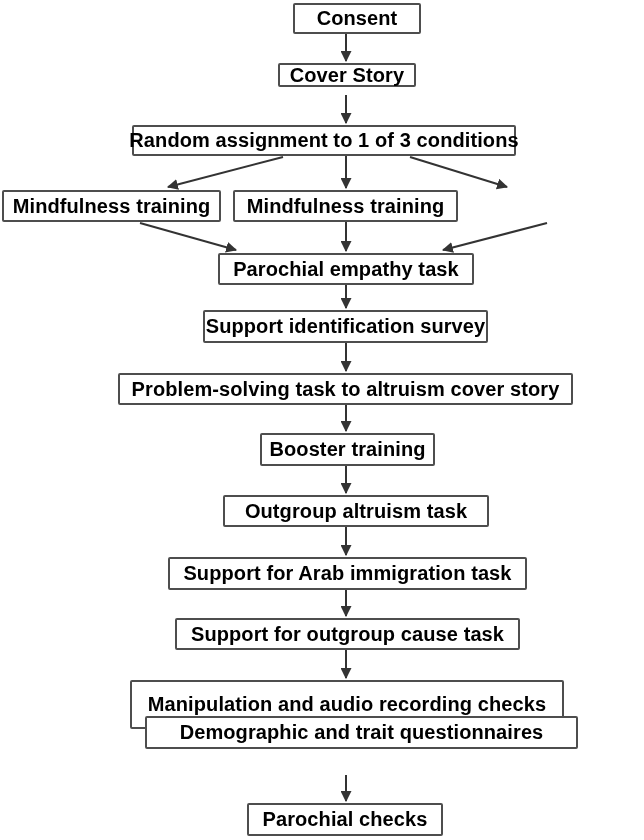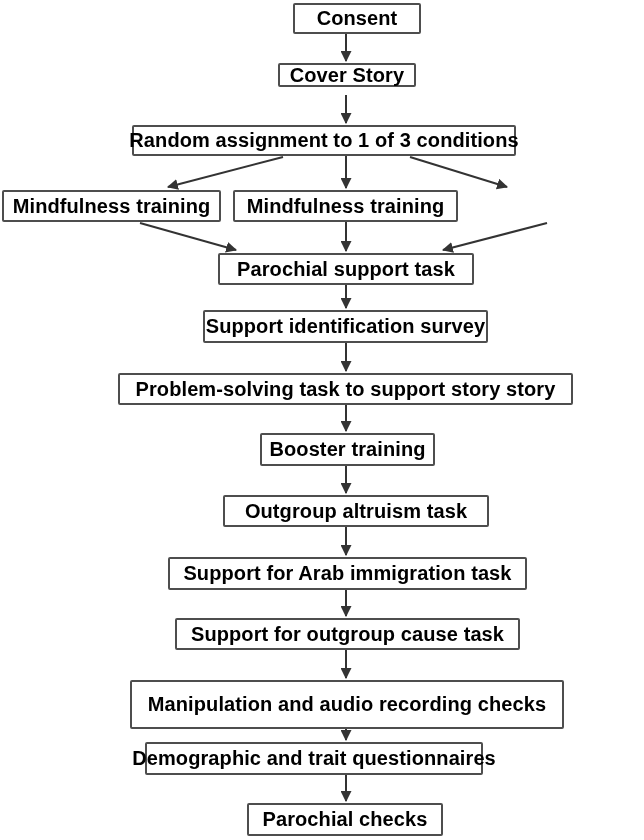--- a/index.html
+++ b/index.html
@@ -92,29 +92,29 @@
   <div class="node" style="left:2px;top:190px;width:219px;height:32px">
     <span class="node-label">Mindfulness training</span>
   </div>
 
   <div class="node" style="left:233px;top:190px;width:225px;height:32px">
     <span class="node-label">Mindfulness training</span>
   </div>
 
 
   <div class="node" style="left:218px;top:253px;width:256px;height:32px">
-    <span class="node-label">Parochial support task</span>
+    <span class="node-label">Parochial empathy task</span>
   </div>
 
   <div class="node" style="left:203px;top:310px;width:285px;height:33px">
     <span class="node-label">Support identification survey</span>
   </div>
 
   <div class="node" style="left:118px;top:373px;width:455px;height:32px">
-    <span class="node-label">Problem-solving task to support story story</span>
+    <span class="node-label">Problem-solving task to altruism cover story</span>
   </div>
 
   <div class="node" style="left:260px;top:433px;width:175px;height:33px">
     <span class="node-label">Booster training</span>
   </div>
 
   <div class="node" style="left:223px;top:495px;width:266px;height:32px">
     <span class="node-label">Outgroup altruism task</span>
   </div>
 
@@ -123,21 +123,21 @@
   </div>
 
   <div class="node" style="left:168px;top:557px;width:359px;height:33px">
     <span class="node-label">Support for Arab immigration task</span>
   </div>
 
   <div class="node" style="left:130px;top:680px;width:434px;height:49px">
     <span class="node-label">Manipulation and audio recording checks</span>
   </div>
 
-  <div class="node" style="left:145px;top:742px;width:338px;height:33px">
+  <div class="node" style="left:145px;top:716px;width:433px;height:33px">
     <span class="node-label">Demographic and trait questionnaires</span>
   </div>
 
   <div class="node" style="left:247px;top:803px;width:196px;height:33px">
     <span class="node-label">Parochial checks</span>
   </div>
 
 </div>
 
 </body></html>

